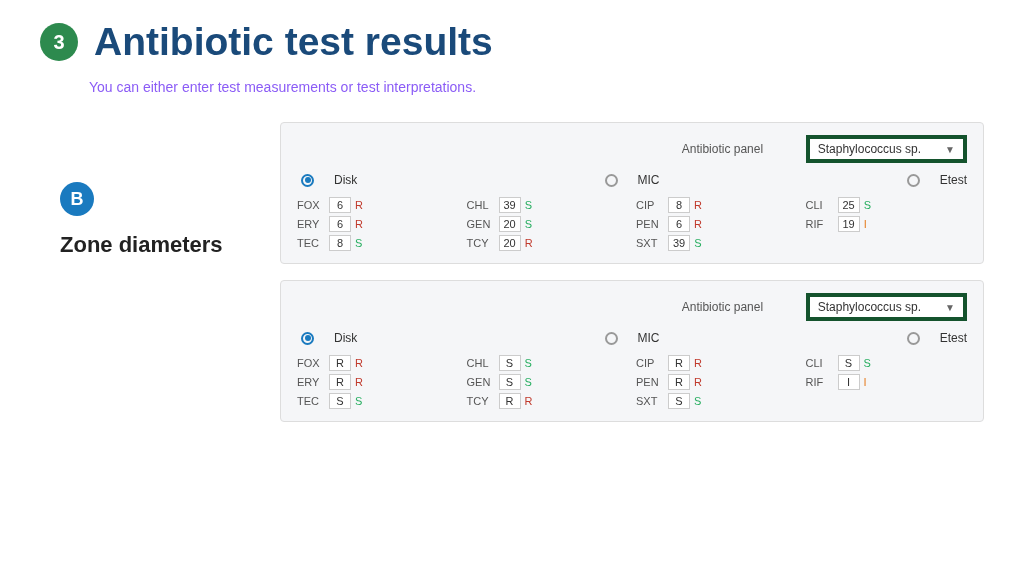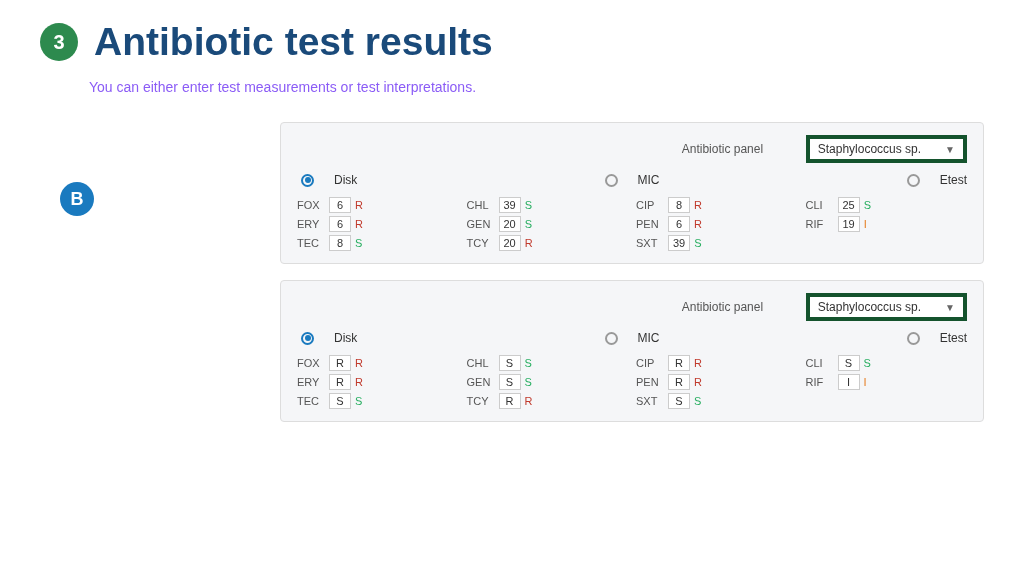--- a/index.html
+++ b/index.html
@@ -219,20 +219,21 @@
 </div>
 
 <div class="subtitle">
   <span>You can either enter test measurements or test interpretations.</span><br>
 </div>
 
 <div class="content-area">
 
   <div class="labels-col">
     <div class="b-badge">B</div>
+    <div class="label-block">Zone diameters</div>
   </div>
 
   <div class="panels-col">
 
     <div class="panel">
       <div class="panel-header">
         <span class="panel-label">Antibiotic panel</span>
         <div class="dropdown">
           <span>Staphylococcus sp.</span>
           <span class="dropdown-arrow">▼</span>

